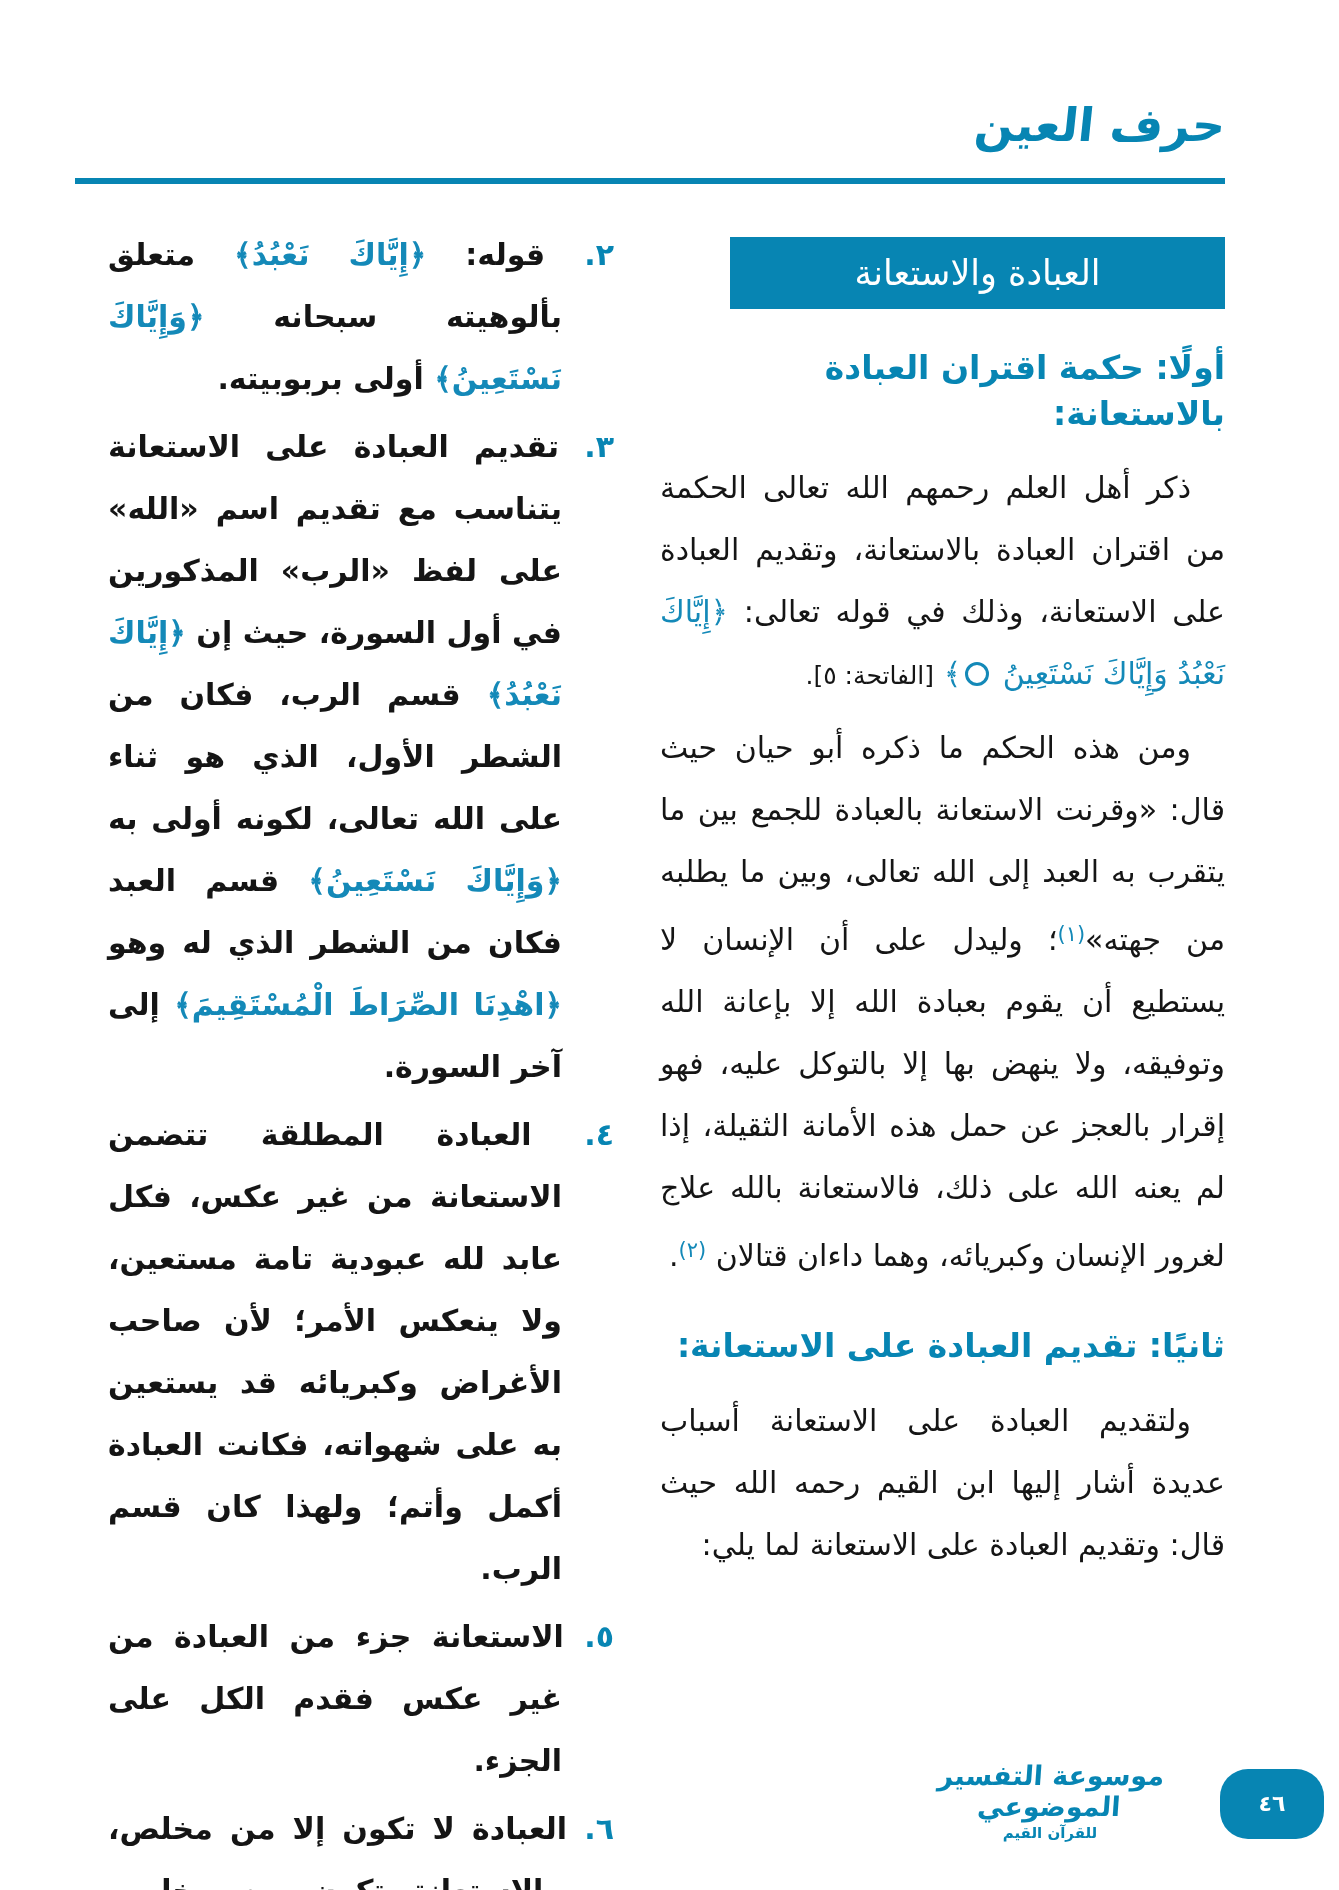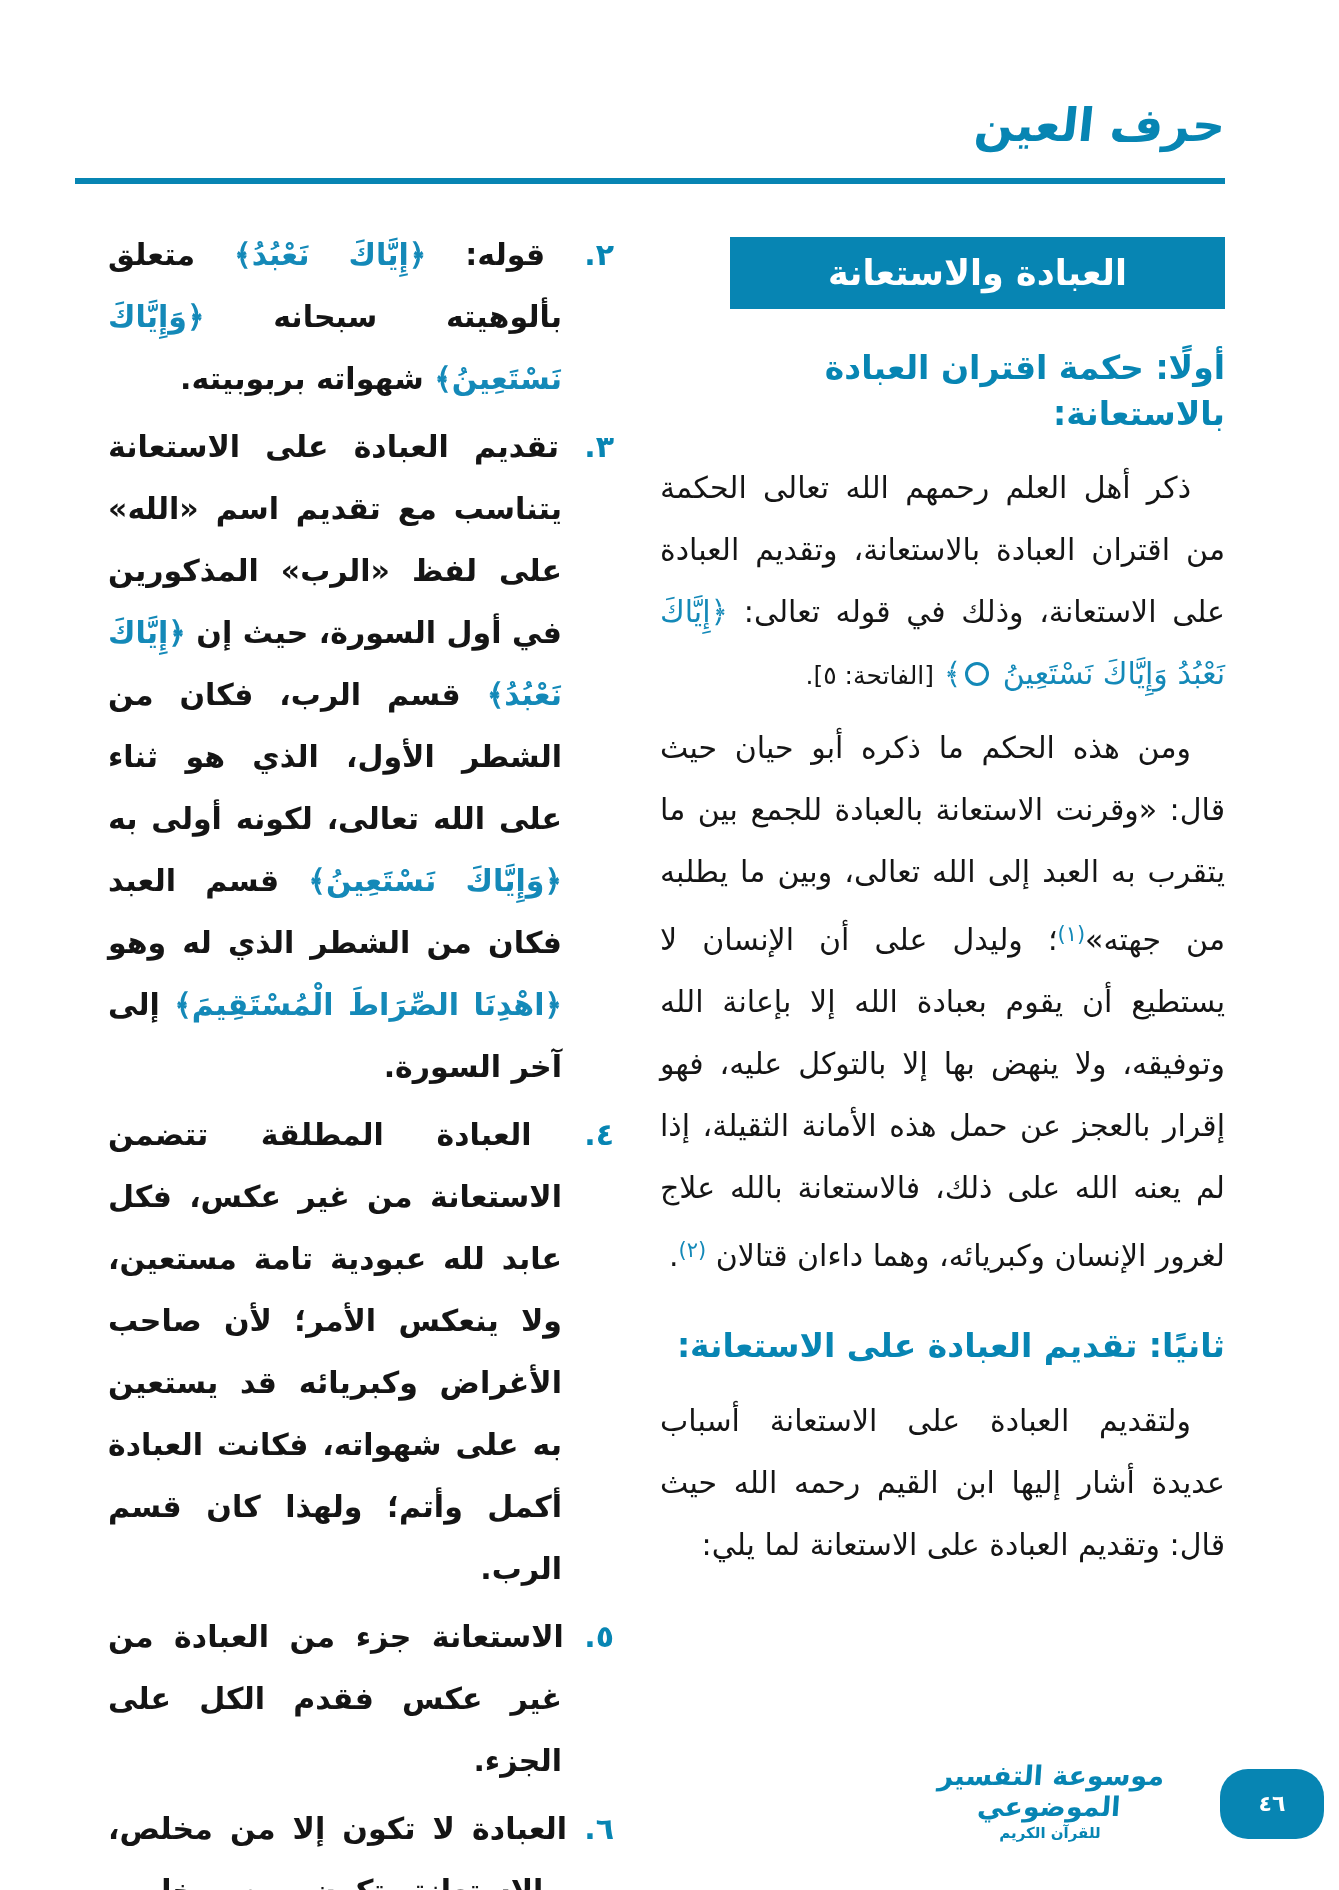--- a/index.html
+++ b/index.html
@@ -25,21 +25,21 @@
   }
   .header-rule{
     position:absolute;top:178px;left:75px;
     width:1150px;height:6px;background:var(--teal);
   }
   .col-right{position:absolute;top:237px;right:114px;width:565px;}
   .col-left{position:absolute;top:224px;left:108px;width:506px;}
   .banner{
     width:495px;height:72px;line-height:72px;
     background:var(--teal);color:#ffffff;
-    text-align:center;font-size:35px;font-weight:bold;
+    text-align:center;font-size:35px;font-weight:normal;
   }
   .sub{
     color:var(--teal);font-size:33px;font-weight:bold;
     margin:36px 0 20px;line-height:1.4;
   }
   .para{
     font-size:30px;line-height:62px;color:var(--ink);
     text-align:justify;margin:0 0 10px;font-weight:normal;
   }
   .indent{text-indent:34px;}
@@ -89,21 +89,21 @@
     <div class="sub">ثانيًا: تقديم العبادة على الاستعانة:</div>
 
     <p class="para indent"><span>ولتقديم العبادة على الاستعانة أسباب عديدة أشار إليها ابن القيم رحمه الله حيث قال: وتقديم العبادة على الاستعانة لما يلي:</span></p>
 
   </div>
 
   <div class="col-left">
 
       <div class="item">
         <span class="num">٢.</span>
-        <span><span>قوله: </span><span class="seg-q">﴿إِيَّاكَ نَعْبُدُ﴾</span><span> متعلق بألوهيته سبحانه </span><span class="seg-q">﴿وَإِيَّاكَ نَسْتَعِينُ﴾</span><span> شهواته بربوبيته.</span></span>
+        <span><span>قوله: </span><span class="seg-q">﴿إِيَّاكَ نَعْبُدُ﴾</span><span> متعلق بألوهيته سبحانه </span><span class="seg-q">﴿وَإِيَّاكَ نَسْتَعِينُ﴾</span><span> أولى بربوبيته.</span></span>
       </div>
 
       <div class="item">
         <span class="num">٣.</span>
         <span><span>تقديم العبادة على الاستعانة يتناسب مع تقديم اسم «الله» على لفظ «الرب» المذكورين في أول السورة، حيث إن </span><span class="seg-q">﴿إِيَّاكَ نَعْبُدُ﴾</span><span> قسم الرب، فكان من الشطر الأول، الذي هو ثناء على الله تعالى، لكونه أولى به </span><span class="seg-q">﴿وَإِيَّاكَ نَسْتَعِينُ﴾</span><span> قسم العبد فكان من الشطر الذي له وهو </span><span class="seg-q">﴿اهْدِنَا الصِّرَاطَ الْمُسْتَقِيمَ﴾</span><span> إلى آخر السورة.</span></span>
       </div>
 
       <div class="item">
         <span class="num">٤.</span>
         <span><span>العبادة المطلقة تتضمن الاستعانة من غير عكس، فكل عابد لله عبودية تامة مستعين، ولا ينعكس الأمر؛ لأن صاحب الأغراض وكبريائه قد يستعين به على شهواته، فكانت العبادة أكمل وأتم؛ ولهذا كان قسم الرب.</span></span>
@@ -116,18 +116,18 @@
 
       <div class="item">
         <span class="num">٦.</span>
         <span><span>العبادة لا تكون إلا من مخلص، والاستعانة تكون من مخلص، ومن غير مخلص.</span></span>
       </div>
 
     </div>
 
   <div class="logo">
     <div class="logo-title">موسوعة التفسير الموضوعي</div>
-    <div class="logo-sub">للقرآن الكريم</div>
+    <div class="logo-sub">للقرآن القيم</div>
   </div>
 
   <div class="page-badge">٤٦</div>
 
 </div>
 
 </body></html>

